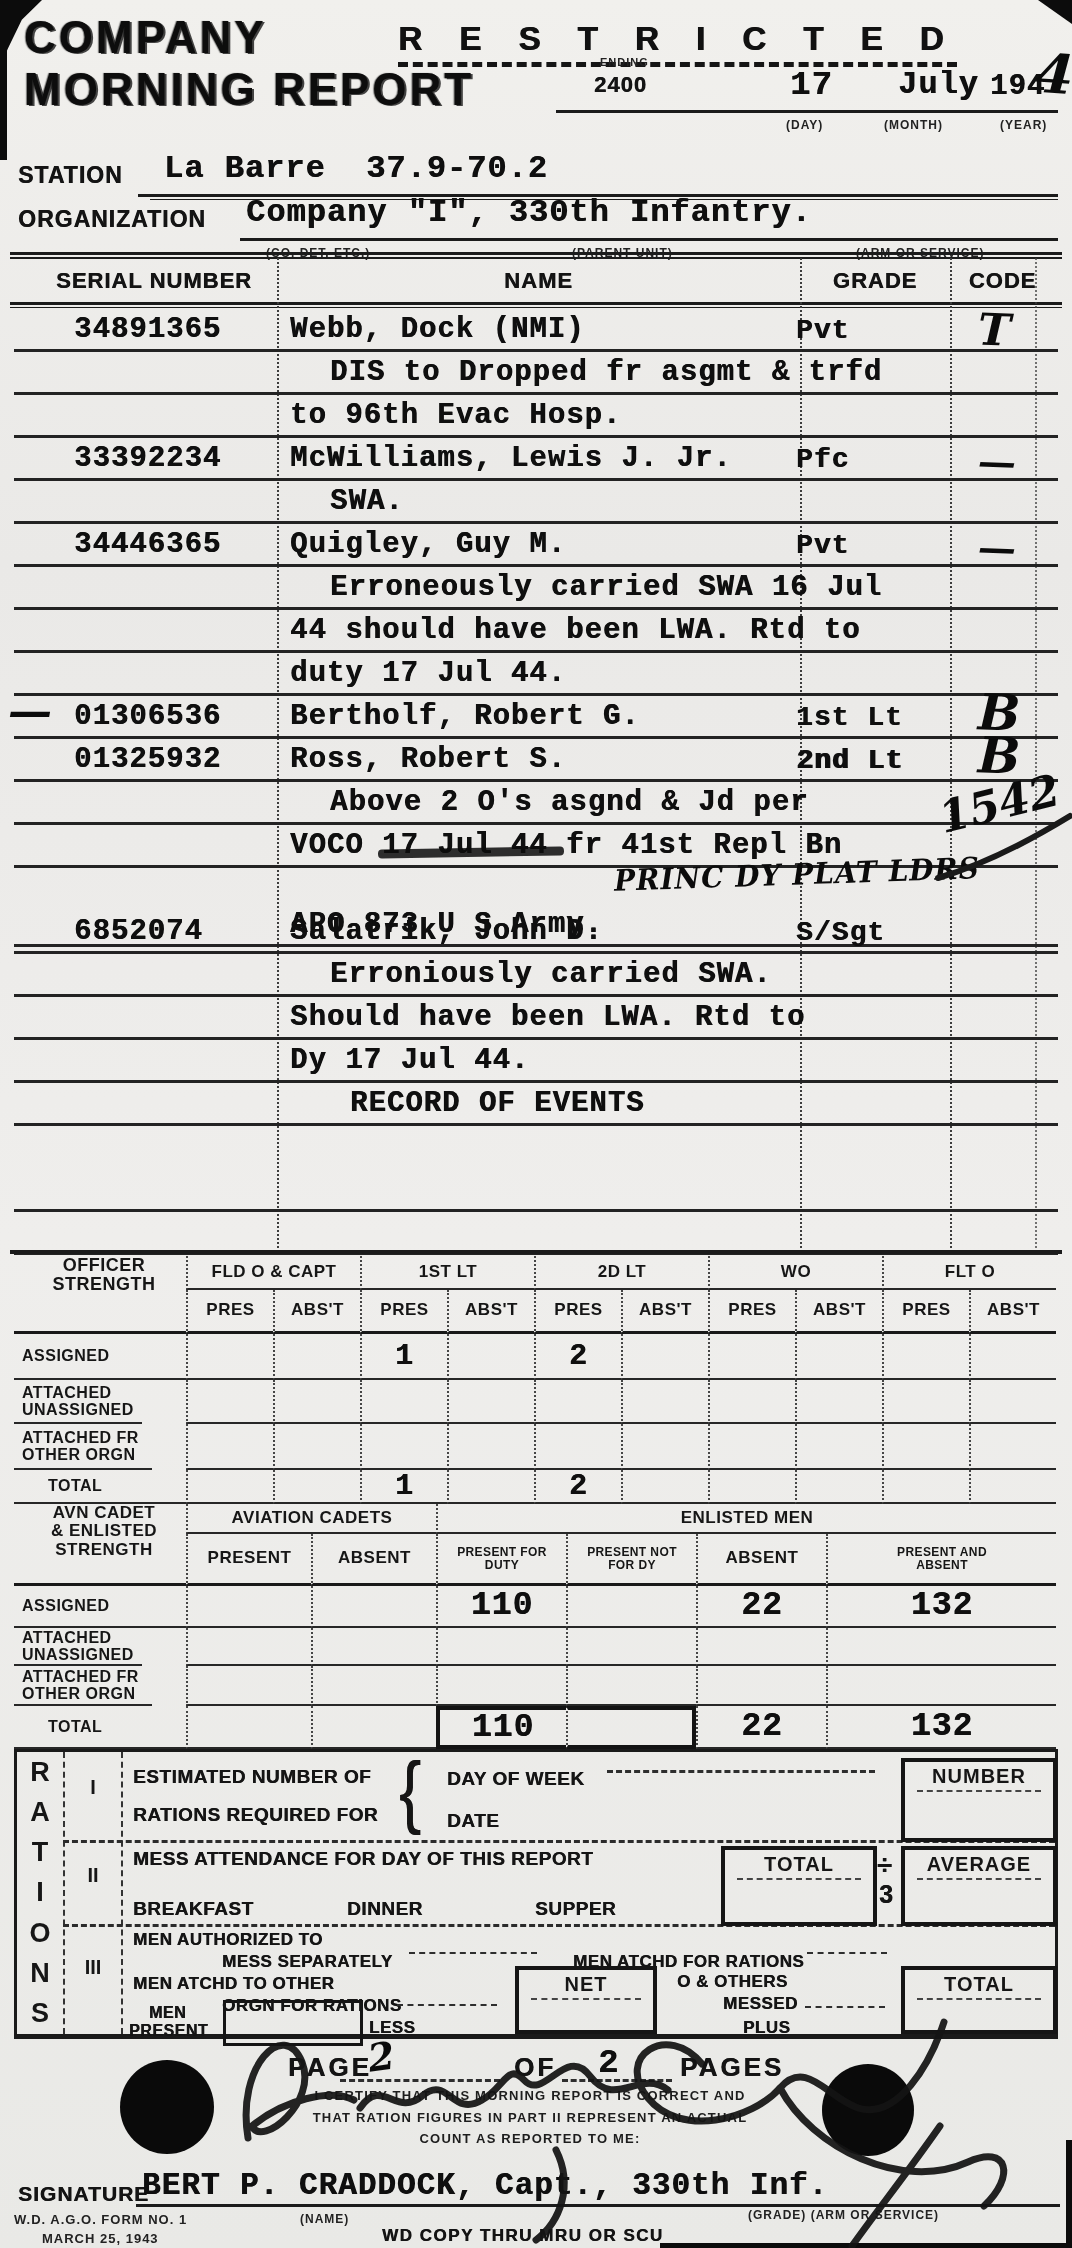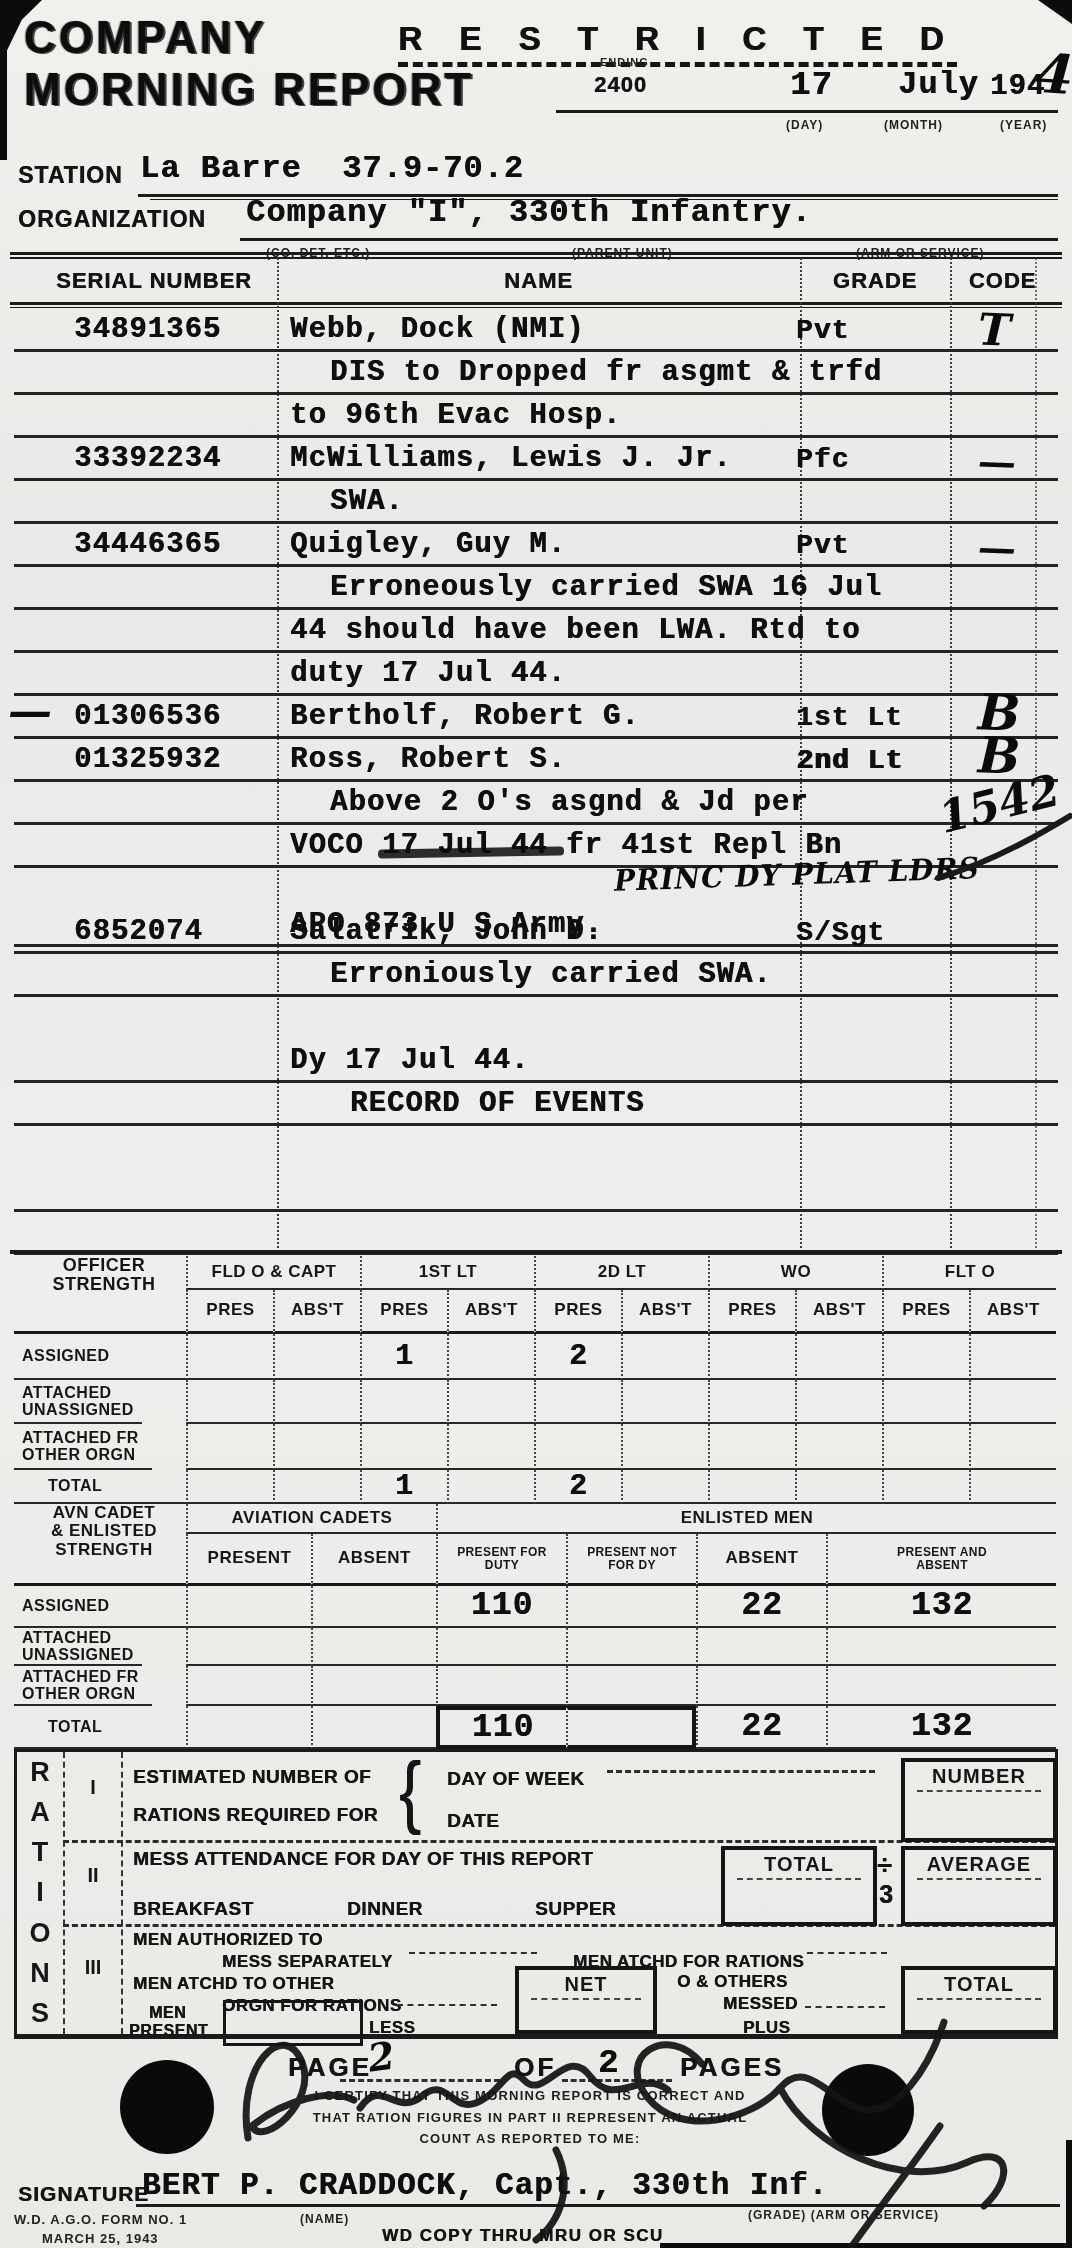--- a/index.html
+++ b/index.html
@@ -83,21 +83,21 @@
   <div class="abs typed" style="left:790px;top:66px;font-size:34px;">17</div>
   <div class="abs typed" style="left:898px;top:66px;font-size:32px;">July</div>
   <div class="abs typed" style="left:990px;top:70px;font-size:29px;">194</div>
   <div class="abs hand" style="left:1036px;top:42px;font-size:54px;transform:rotate(4deg);">4</div>
   <div class="hline" style="left:556px;top:110px;width:502px;height:3px;"></div>
   <div class="abs tiny" style="left:786px;top:118px;">(DAY)</div>
   <div class="abs tiny" style="left:884px;top:118px;">(MONTH)</div>
   <div class="abs tiny" style="left:1000px;top:118px;">(YEAR)</div>
 
   <div class="abs lbl" style="left:18px;top:162px;font-size:23px;">STATION</div>
-  <div class="abs typed" style="left:140px;top:150px;font-size:32px;">La Barre  37.9-70.2</div>
+  <div class="abs typed" style="left:164px;top:150px;font-size:32px;">La Barre  37.9-70.2</div>
   <div class="hline" style="left:138px;top:194px;width:920px;height:3px;"></div>
   <div class="hline" style="left:150px;top:199px;width:908px;height:1px;"></div>
 
   <div class="abs lbl" style="left:18px;top:206px;font-size:23px;">ORGANIZATION</div>
   <div class="abs typed" style="left:246px;top:194px;font-size:32px;">Company "I", 330th Infantry.</div>
   <div class="hline" style="left:240px;top:238px;width:818px;height:3px;"></div>
   <div class="abs tiny" style="left:266px;top:246px;">(CO. DET. ETC.)</div>
   <div class="abs tiny" style="left:572px;top:246px;">(PARENT UNIT)</div>
   <div class="abs tiny" style="left:856px;top:246px;">(ARM OR SERVICE)</div>
 
@@ -176,20 +176,23 @@
   <div class="rr" style="top:901px;">
       <span class="typed n">APO 873 U S Army.</span>
     </div>
   <div class="rr" style="top:908px;">
       <span class="typed s">6852074</span>
       <span class="typed n">Salatrik, John D.</span>
       <span class="typed g">S/Sgt</span>
     </div>
   <div class="rr" style="top:951px;">
       <span class="typed n i1">Erroniously carried SWA.</span>
+    </div>
+  <div class="rr" style="top:994px;">
+      <span class="typed n">Should have been LWA. Rtd to</span>
     </div>
   <div class="rr" style="top:1037px;">
       <span class="typed n">Dy 17 Jul 44.</span>
     </div>
   <div class="rr" style="top:1080px;">
       <span class="typed n ctr">RECORD OF EVENTS</span>
     </div>
   <div class="rr" style="top:1166px;"></div>
   <div class="rr" style="top:1209px;"></div>
 

